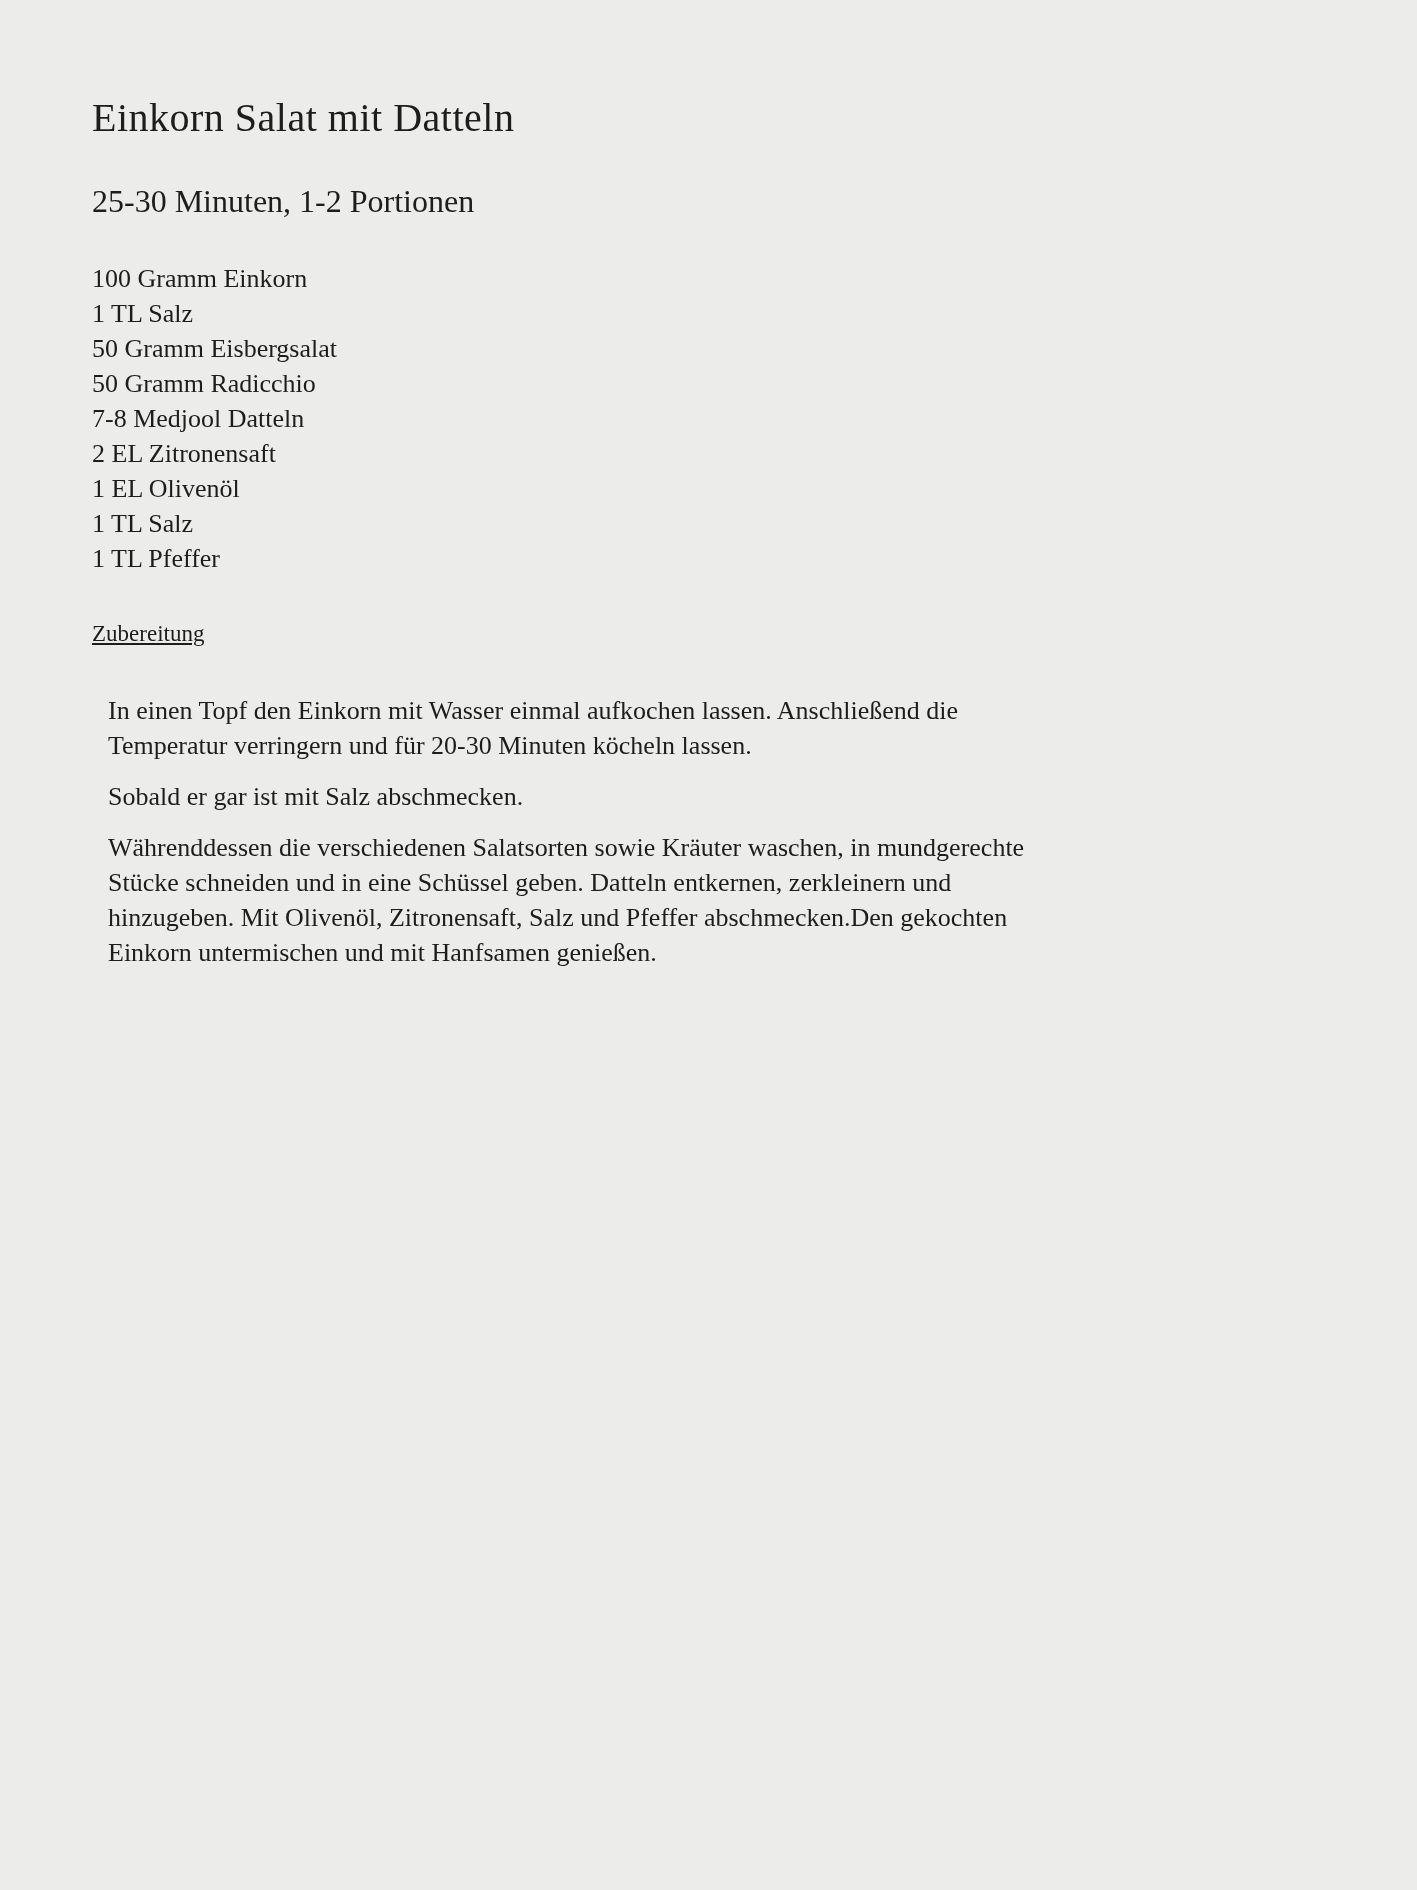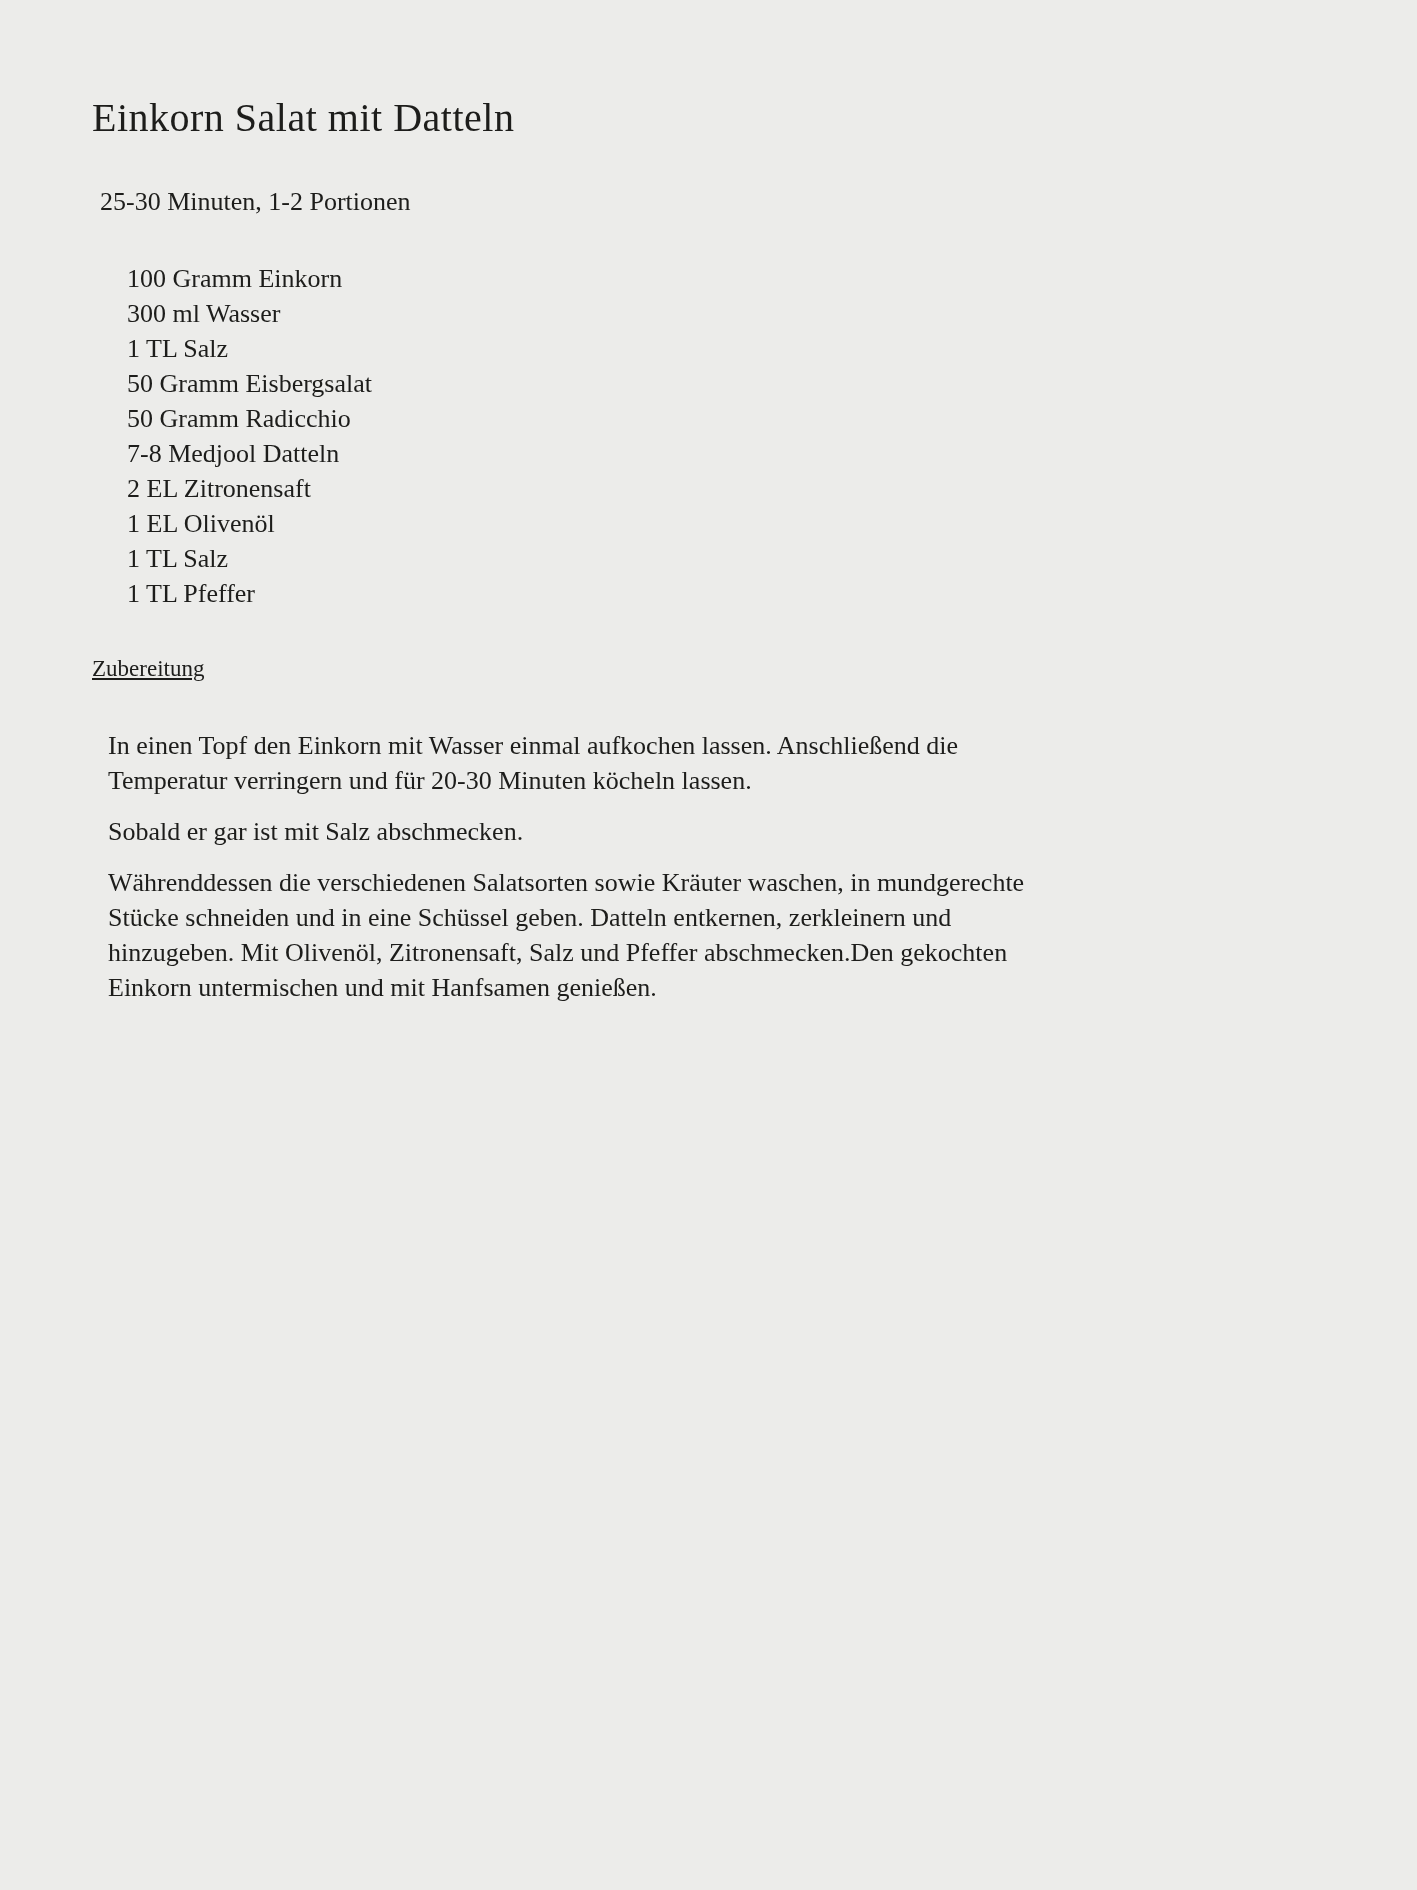--- a/index.html
+++ b/index.html
@@ -19,31 +19,30 @@
     box-sizing: border-box;
   }
   .recipe-title {
     font-size: 40px;
     font-weight: 400;
     letter-spacing: 0.5px;
     margin: 0 0 44px 0;
     line-height: 1.1;
   }
   .recipe-meta {
-    font-size: 26px;
-    margin: 0 0 42px 8px;
+    font-size: 32px;
+    margin: 0 0 42px 0;
     line-height: 35px;
   }
   .ingredient-list {
     margin: 0 0 40px 0;
   }
   .ingredient-item {
     font-size: 26px;
     line-height: 35px;
-    margin-left: 35px;
   }
   .section-heading {
     font-size: 23px;
     font-weight: 400;
     margin: 0 0 42px 0;
     line-height: 35px;
     text-decoration: underline;
   }
   .instructions {
     max-width: 995px;
@@ -58,21 +57,20 @@
 <body>
 
 <div class="page">
 
   <h1 class="recipe-title">Einkorn Salat mit Datteln</h1>
 
   <p class="recipe-meta">25-30 Minuten, 1-2 Portionen</p>
 
   <div class="ingredient-list">
     <div class="ingredient-item">100 Gramm Einkorn</div>
-    <div class="ingredient-item">300 ml Wasser</div>
     <div class="ingredient-item">1 TL Salz</div>
     <div class="ingredient-item">50 Gramm Eisbergsalat</div>
     <div class="ingredient-item">50 Gramm Radicchio</div>
     <div class="ingredient-item">7-8 Medjool Datteln</div>
     <div class="ingredient-item">2 EL Zitronensaft</div>
     <div class="ingredient-item">1 EL Olivenöl</div>
     <div class="ingredient-item">1 TL Salz</div>
     <div class="ingredient-item">1 TL Pfeffer</div>
   </div>
 

